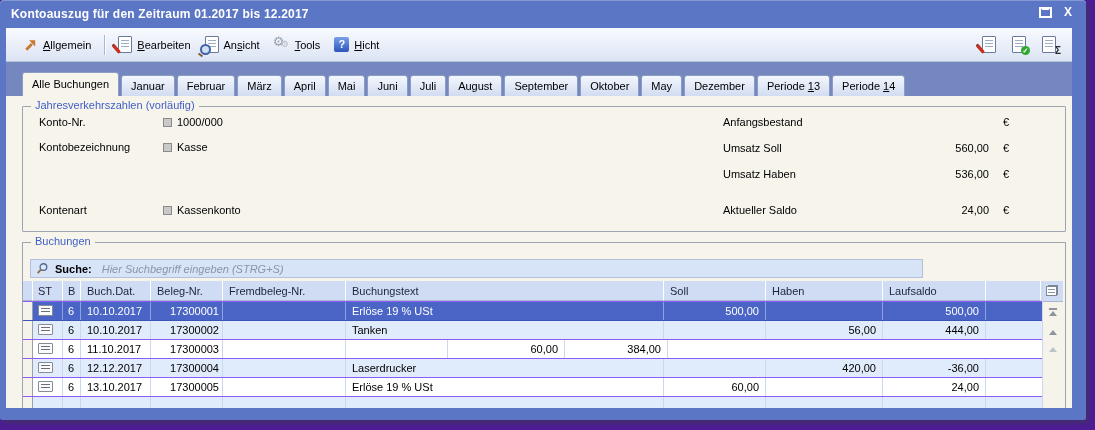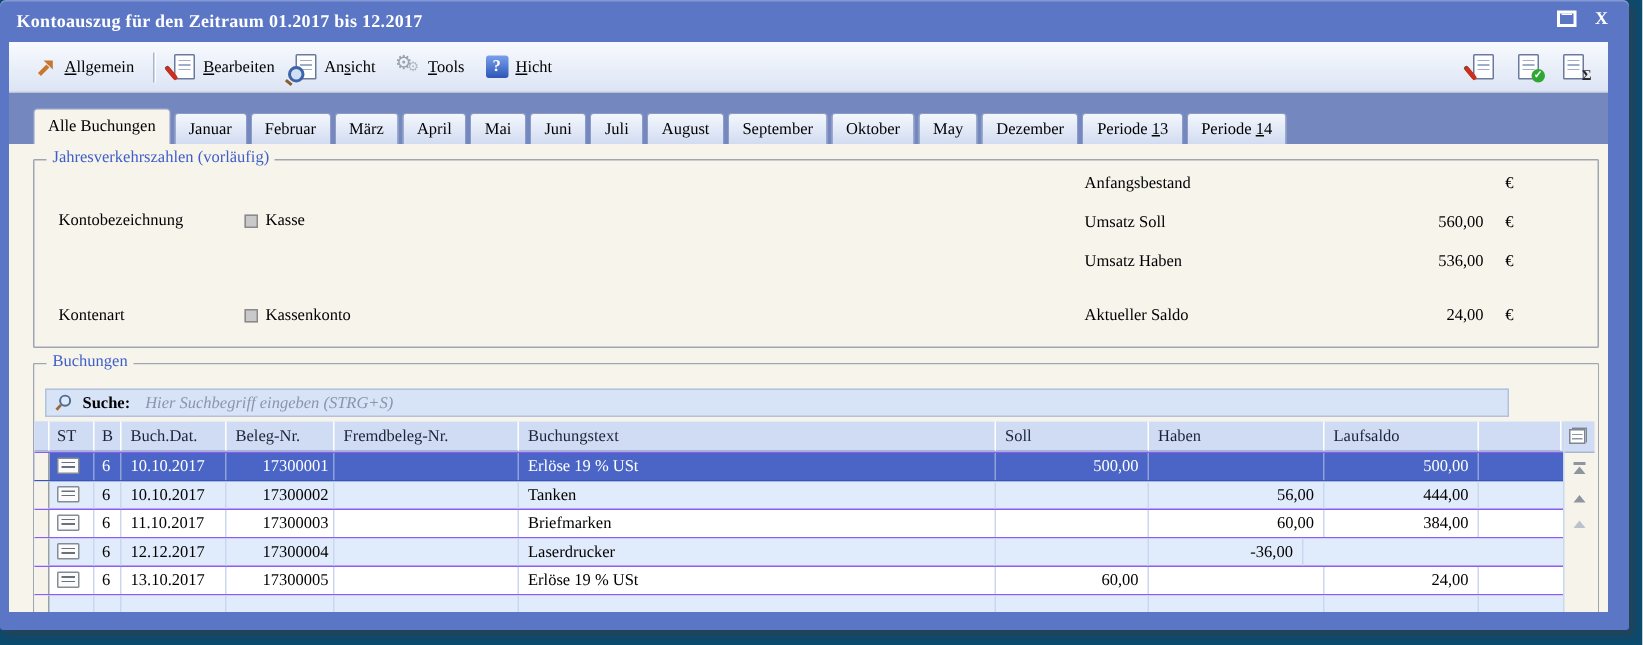--- a/index.html
+++ b/index.html
@@ -1,16 +1,16 @@
 <!DOCTYPE html>
 <html style="--frame: #5b76c5; --band: #7487be; --selection: #4a65c5; --row-alt: #e0ebfb; --header-bg: #cfdcf3; --content-bg: #f7f4ec; --search-bg: #d7e3f7; --group-title: #3f5fc8; --gridline: #c9d8ef;"><head>
 <meta charset="utf-8">
 <style>
   html,body{margin:0;padding:0;background:#fff;}
-  .stage{position:relative;width:1095px;height:430px;font-family:Liberation Serif, serif;font-size:11px;color:#000;overflow:hidden;background:#0c4a6e;}
+  .stage{position:relative;width:1095px;height:430px;font-family:Liberation Sans, sans-serif;font-size:11px;color:#000;overflow:hidden;background:#4c1d95;}
   .win{position:absolute;left:0;top:0;width:1086px;height:420px;background:var(--frame,#5b76c5);border-radius:4px 4px 2px 2px;box-shadow:3px 3px 5px rgba(60,60,70,.55);}
   .titlebar{position:absolute;left:0;top:0;right:0;height:28px;border-radius:4px 4px 0 0;background:linear-gradient(var(--frame,#5b76c5),var(--frame,#5b76c5));box-shadow:inset 0 1px 0 rgba(255,255,255,.25);}
   .title-text{position:absolute;left:11px;top:7px;font-size:12px;font-weight:bold;color:#fff;letter-spacing:.2px;}
   .win-btns{position:absolute;right:14px;top:7px;display:flex;gap:12px;align-items:center;}
   .btn-restore{width:13px;height:11px;position:relative;cursor:default;}
   .btn-restore .b{position:absolute;inset:0;border:2px solid #fff;}
   .btn-restore .b::after{content:"";position:absolute;left:1px;right:1px;top:0;height:1px;background:#fff;}
   .btn-close{color:#fff;font-weight:bold;font-size:12px;line-height:11px;}
   .inner{position:absolute;left:6px;top:28px;width:1066px;height:380px;background:var(--content-bg,#f7f4ec);overflow:hidden;}
 
@@ -49,21 +49,21 @@
 
   .f-row{position:absolute;height:14px;}
   .bullet{position:absolute;width:7px;height:7px;background:#c9c9c9;border:1px solid #8a8a8a;top:2px;}
   .fr-label{position:absolute;left:0;top:0;}
   .fl .fr-label{left:16px;} .fl .bullet{left:140px;} .fl .fr-value{position:absolute;left:154px;top:0;}
   .frr{left:700px;width:292px;}
   .frr .fr-value{position:absolute;right:26px;top:0;width:90px;text-align:right;}
   .frr .fr-cur{position:absolute;right:6px;top:0;}
 
   
-  .searchbar{position:absolute;left:7px;top:16px;width:976px;height:19px;background:var(--search-bg,#d7e3f7);border:1px solid #b3c1da;box-sizing:border-box;display:flex;align-items:center;padding:0 5px;}
+  .searchbar{position:absolute;left:7px;top:16px;width:893px;height:19px;background:var(--search-bg,#d7e3f7);border:1px solid #b3c1da;box-sizing:border-box;display:flex;align-items:center;padding:0 5px;}
   .mag{width:13px;height:13px;margin-right:6px;}
   .search-label{font-weight:bold;margin-right:8px;}
   .search-input{flex:1;background:transparent;border:none;outline:none;font:inherit;color:#333;height:15px;}
   .search-input::placeholder{color:#8a94aa;font-style:italic;opacity:1;}
 
   
   .grid{position:absolute;left:0px;top:38px;width:1038px;height:128px;background:#fff;}
   .grow{display:flex;height:18px;line-height:18px;}
   .ghead{height:20px;line-height:20px;background:var(--header-bg,#cfdcf3);color:#1c2438;}
   .ghead .cell{border-right:1px solid #fff;border-bottom:1px solid #a9b6cf;}
@@ -186,20 +186,25 @@
           <div class="tab"><span>Periode </span><span class="accel">1</span><span>3</span></div>
           <div class="tab"><span>Periode </span><span class="accel">1</span><span>4</span></div>
         </div>
       </div>
 
       <div class="content">
 
         <div class="group g1">
           <span class="group-title">Jahresverkehrszahlen (vorläufig)</span>
 
+          <div class="f-row fl" style="left:0;top:9px;width:400px;">
+            <span class="fr-label" style="left:16px;">Konto-Nr.</span>
+            <span class="bullet"></span>
+            <span class="fr-value">1000/000</span>
+          </div>
           <div class="f-row fl" style="left:0;top:34px;width:400px;">
             <span class="fr-label" style="left:16px;">Kontobezeichnung</span>
             <span class="bullet"></span>
             <span class="fr-value">Kasse</span>
           </div>
           <div class="f-row fl" style="left:0;top:97px;width:400px;">
             <span class="fr-label" style="left:16px;">Kontenart</span>
             <span class="bullet"></span>
             <span class="fr-value">Kassenkonto</span>
           </div>
@@ -281,36 +286,36 @@
               <div class="cell c-fill"></div>
             </div>
 
             <div class="grow r-white">
               <div class="cell c-gut"></div>
               <div class="cell c-st"><span class="rec-icon"></span></div>
               <div class="cell c-b">6</div>
               <div class="cell c-date">11.10.2017</div>
               <div class="cell c-beleg">17300003</div>
               <div class="cell c-fremd"></div>
-              <div class="cell c-text">Briefmarken</div>
               <div class="cell c-soll"></div>
               <div class="cell c-haben">60,00</div>
               <div class="cell c-sald">384,00</div>
               <div class="cell c-fill"></div>
             </div>
 
             <div class="grow r-alt">
               <div class="cell c-gut"></div>
               <div class="cell c-st"><span class="rec-icon"></span></div>
               <div class="cell c-b">6</div>
               <div class="cell c-date">12.12.2017</div>
               <div class="cell c-beleg">17300004</div>
               <div class="cell c-fremd"></div>
               <div class="cell c-text">Laserdrucker</div>
               <div class="cell c-soll"></div>
+              <div class="cell c-haben">420,00</div>
               <div class="cell c-sald">-36,00</div>
               <div class="cell c-fill"></div>
             </div>
 
             <div class="grow r-white">
               <div class="cell c-gut"></div>
               <div class="cell c-st"><span class="rec-icon"></span></div>
               <div class="cell c-b">6</div>
               <div class="cell c-date">13.10.2017</div>
               <div class="cell c-beleg">17300005</div>

